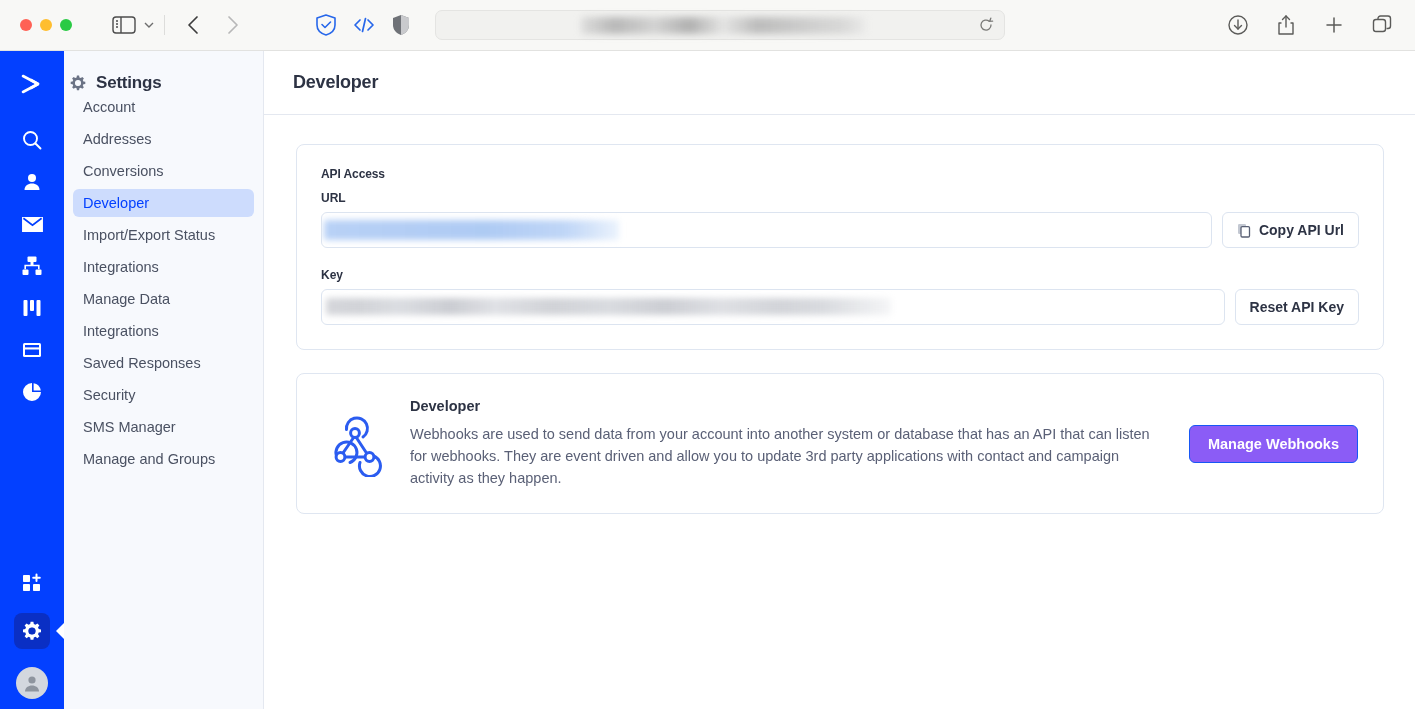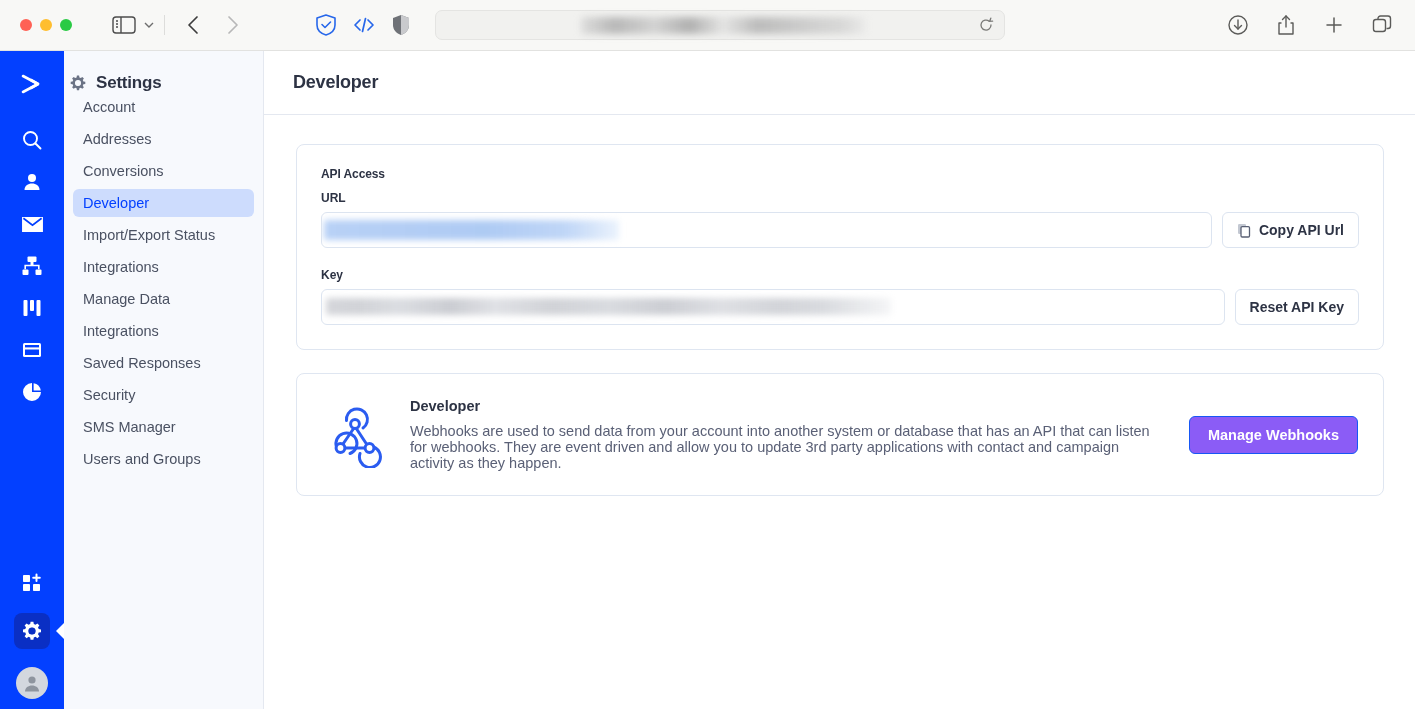--- a/index.html
+++ b/index.html
@@ -210,21 +210,21 @@
   .field-block:last-child { margin-bottom: 0; }
 
   
   .card-webhooks {
     padding: 24px 25px 24px 25px;
     display: flex; align-items: center; gap: 22px;
   }
   .webhook-icon { width: 66px; height: 66px; flex-shrink: 0; color: #2b5cf0; }
   .wh-text { flex: 1; max-width: 780px; }
   .wh-title { font-size: 14.5px; font-weight: 700; color: #2d3344; margin-bottom: 9px; }
-  .wh-desc { font-size: 14.5px; color: #5a6076; line-height: 16px; }
+  .wh-desc { font-size: 14.5px; color: #5a6076; line-height: 22px; }
   .btn-primary {
     background: #8b5cf6;
     border: 1px solid #1757f5;
     color: #ffffff;
     height: 38px; padding: 0 18px;
     border-radius: 6px;
     font-size: 14.5px; font-weight: 700;
     font-family: "Liberation Sans", sans-serif;
     cursor: pointer; white-space: nowrap;
     margin-left: auto;
@@ -427,21 +427,21 @@
     <div class="nav-item">Addresses</div>
     <div class="nav-item">Conversions</div>
     <div class="nav-item active">Developer</div>
     <div class="nav-item">Import/Export Status</div>
     <div class="nav-item">Integrations</div>
     <div class="nav-item">Manage Data</div>
     <div class="nav-item">Integrations</div>
     <div class="nav-item">Saved Responses</div>
     <div class="nav-item">Security</div>
     <div class="nav-item">SMS Manager</div>
-    <div class="nav-item">Users and Groups</div>
+    <div class="nav-item">Manage and Groups</div>
   </nav>
 </div>
 
 <div class="main">
   <div class="page-header">
     <span class="page-title">Developer</span>
   </div>
 
   <div class="content-body">
 

